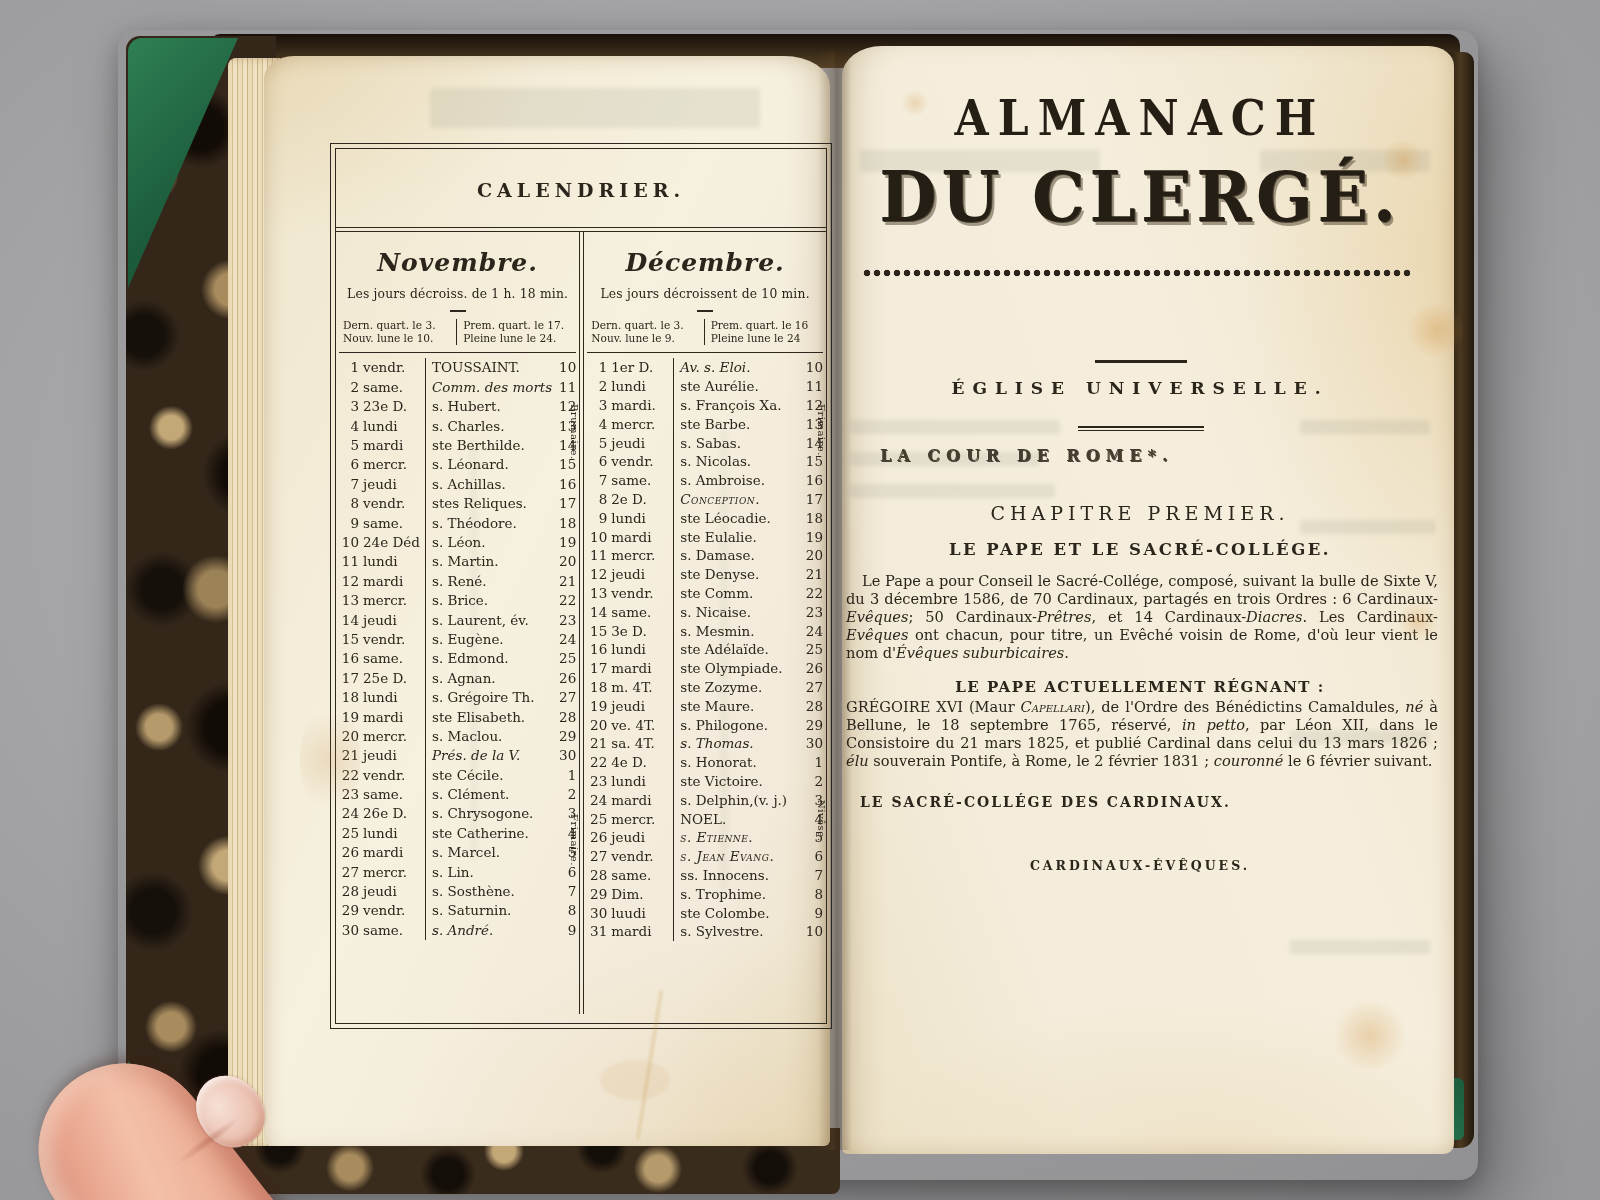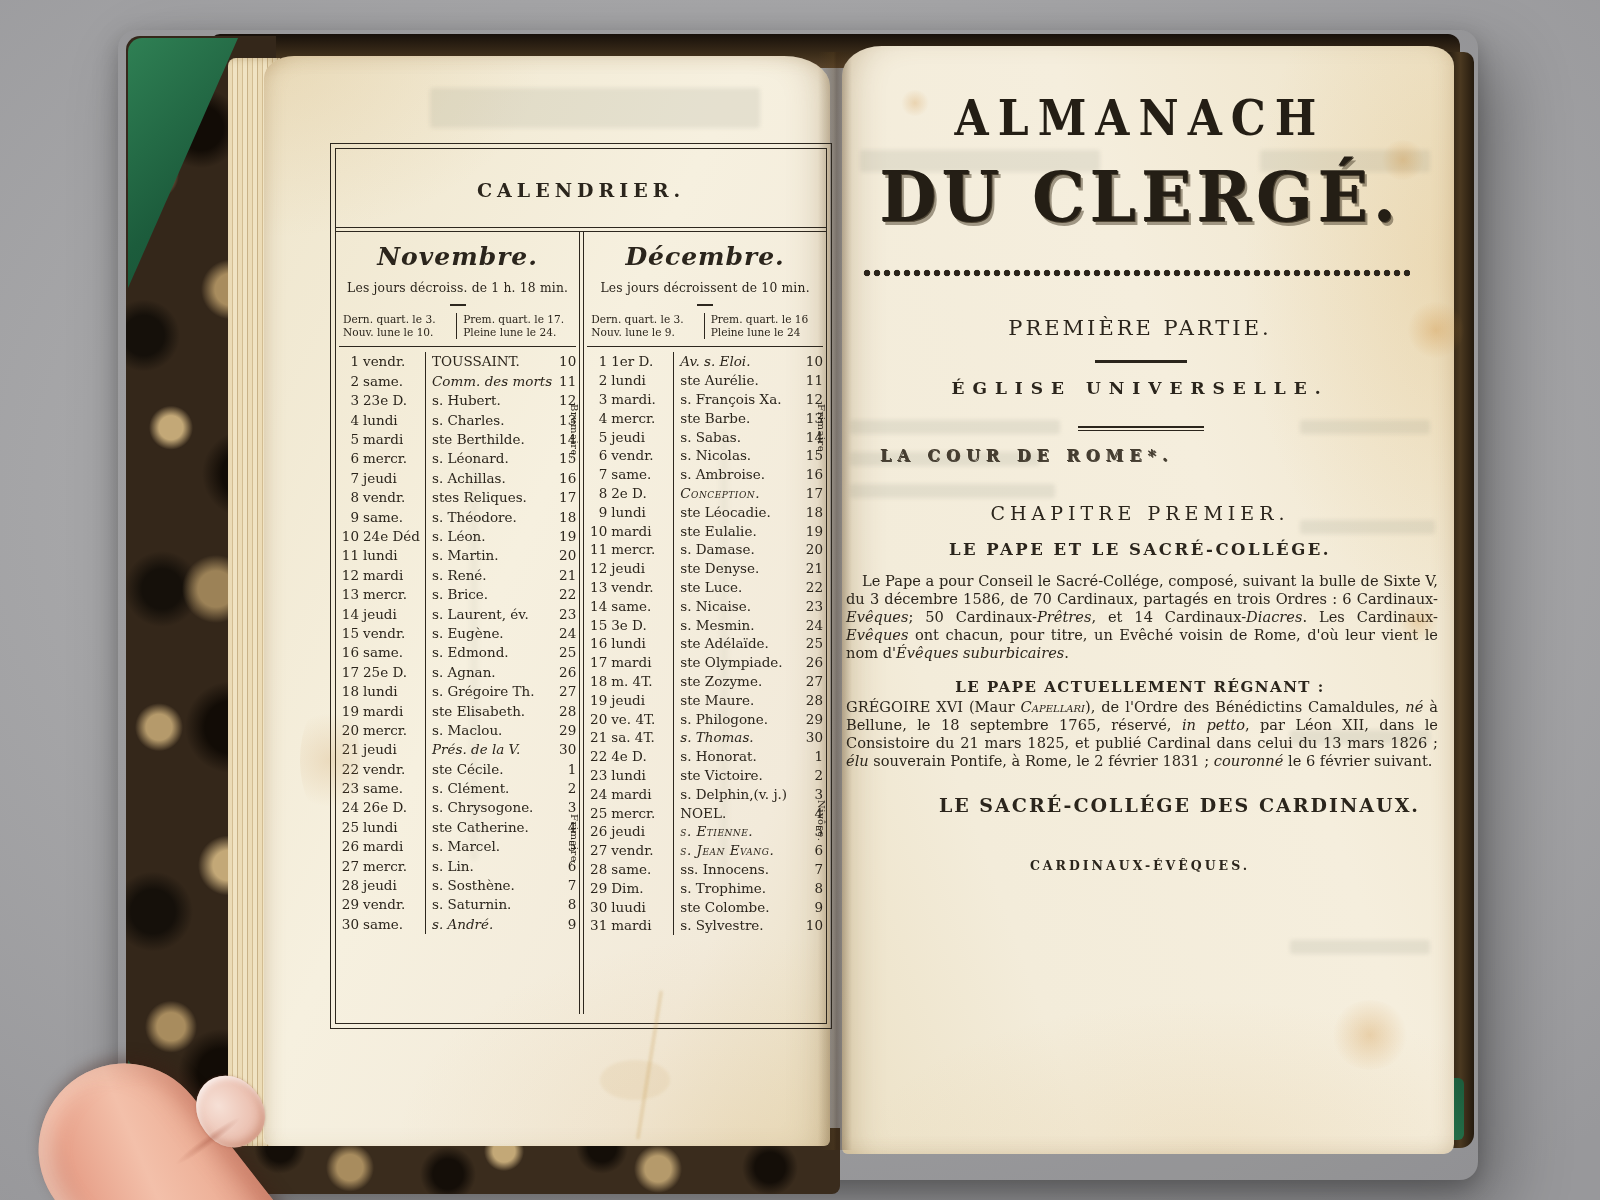--- a/index.html
+++ b/index.html
@@ -80,21 +80,21 @@
 
   
   .cal-box{position:absolute;left:330px;top:143px;width:502px;height:886px;z-index:6;
     border:1.6px solid #2d271e;}
   .cal-box-inner{position:absolute;inset:4px;border:1px solid #2d271e;}
   .cal-title{margin-top:30px;text-align:center;font-size:19px;letter-spacing:5px;font-weight:bold;color:#2b251c;}
   .cal-head-rule{margin-top:26px;height:5px;border-top:1.6px solid #2d271e;border-bottom:1px solid #2d271e;}
   .cal-cols{display:flex;height:calc(100% - 92px);}
   .cal-col{position:relative;flex:1 1 0;padding:0 3px;}
   .col-div{width:5px;border-left:1.6px solid #2d271e;border-right:1px solid #2d271e;}
-  .month-name{margin-top:10px;text-align:center;font-size:25px;font-weight:bold;font-style:italic;letter-spacing:1px;}
+  .month-name{margin-top:16px;text-align:center;font-size:25px;font-weight:bold;font-style:italic;letter-spacing:1px;}
   .month-daylight{margin-top:10px;text-align:center;font-size:12.3px;letter-spacing:.2px;}
   .month-dash{width:16px;height:2px;background:#2d271e;margin:9px auto 7px auto;}
   .month-phases{display:flex;font-size:10.6px;line-height:1.25;}
   .month-phases .half{flex:1 1 0;padding:0 2px 0 4px;}
   .month-phases .half+.half{border-left:1px solid #2d271e;padding-left:6px;}
   .month-phases span{display:block;white-space:nowrap;}
   .month-rule{height:0;border-top:1.3px solid #2d271e;margin-top:7px;}
   .cal-rows{margin-top:5px;}
   .cal-row{display:flex;align-items:baseline;font-size:13.5px;white-space:nowrap;}
   .nov .cal-row{height:19.4px;line-height:19.4px;}
@@ -128,21 +128,21 @@
   .spindle{left:1040px;top:484px;width:200px;height:7px;position:absolute;}
   .spindle .line{position:absolute;left:0;top:3px;width:100%;height:1.4px;background:#2b251c;}
   .spindle .lens{position:absolute;left:50%;top:0;width:26px;height:7px;margin-left:-13px;border-radius:50%;
     background:radial-gradient(ellipse at center,#2b251c 55%,transparent 60%);}
   .rp-chapter{left:880px;top:502px;width:520px;text-align:center;font-size:19px;letter-spacing:5px;}
   .rp-heading{left:860px;top:540px;width:560px;text-align:center;font-size:16.5px;font-weight:bold;letter-spacing:2.5px;}
   .rp-para{left:846px;top:572px;width:592px;font-size:14.6px;line-height:1.23;text-align:justify;color:#2b251c;}
   .rp-para.p1{text-indent:16px;}
   .rp-regnant{left:880px;top:678px;width:520px;text-align:center;font-size:15px;font-weight:bold;letter-spacing:1.5px;}
   .rp-para.p2{top:698px;}
-  .rp-college{left:860px;top:794px;width:560px;text-align:right;font-size:19px;font-weight:bold;letter-spacing:2px;}
+  .rp-college{left:860px;top:794px;width:560px;text-align:left;font-size:14px;font-weight:bold;letter-spacing:2px;}
   .rp-order{left:880px;top:826px;width:520px;text-align:center;font-size:18px;letter-spacing:2px;}
   .rp-eveques{left:880px;top:858px;width:520px;text-align:center;font-size:12.5px;font-weight:bold;letter-spacing:3px;}
   .sc{font-variant:small-caps;font-style:italic;}
   .it{font-style:italic;}
 
   .card-table{left:846px;top:882px;width:592px;position:absolute;border:2px solid #2d271e;padding:2px;background:transparent;}
   .card-table .tbl-inner{border:1px solid #2d271e;display:flex;flex-direction:column;}
   .tbl-row{display:flex;align-items:stretch;}
   .tbl-row.head{border-bottom:2.4px solid #2d271e;box-shadow:0 1.5px 0 -0.2px #2d271e inset;}
   .tbl-cell{padding:5px 3px;text-align:center;white-space:pre-line;border-left:1px solid #2d271e;
@@ -540,21 +540,21 @@
     <div class="cal-row">
       <span class="d">12</span>
       <span class="wd">jeudi</span>
       <span class="saint">ste Denyse.</span>
       <span class="rep">21</span>
     </div>
 
     <div class="cal-row">
       <span class="d">13</span>
       <span class="wd">vendr.</span>
-      <span class="saint">ste Luce.</span>
+      <span class="saint">ste Comm.</span>
       <span class="rep">22</span>
     </div>
 
     <div class="cal-row">
       <span class="d">14</span>
       <span class="wd">same.</span>
       <span class="saint">s. Nicaise.</span>
       <span class="rep">23</span>
     </div>
 
@@ -680,21 +680,20 @@
           <div class="rep-label rep-top">Frimaire.</div>
           <div class="rep-label rep-bottom">Nivôse.</div>
         </div>
       </div>
     </div>
   </div>
 
   <div class="rp ann rp-title1">ALMANACH</div>
   <div class="rp ann rp-title2">DU CLERGÉ.</div>
   <div class="rp ann bead-rule"></div>
-  <div class="rp ann rp-part">PREMIÈRE PARTIE.</div>
   <div class="rp ann rule-thick"></div>
   <div class="rp ann rp-section">ÉGLISE UNIVERSELLE.</div>
   <div class="rp ann rule-double"></div>
   <div class="rp ann rp-court">LA COUR DE ROME*.</div>
   <div class="spindle">
     <div class="line"></div>
       <div class="lens"></div>
   </div>
   <div class="rp ann rp-heading">LE PAPE ET LE SACRÉ-COLLÉGE.</div>
   <div class="rp ann rp-chapter">CHAPITRE PREMIER.</div>

